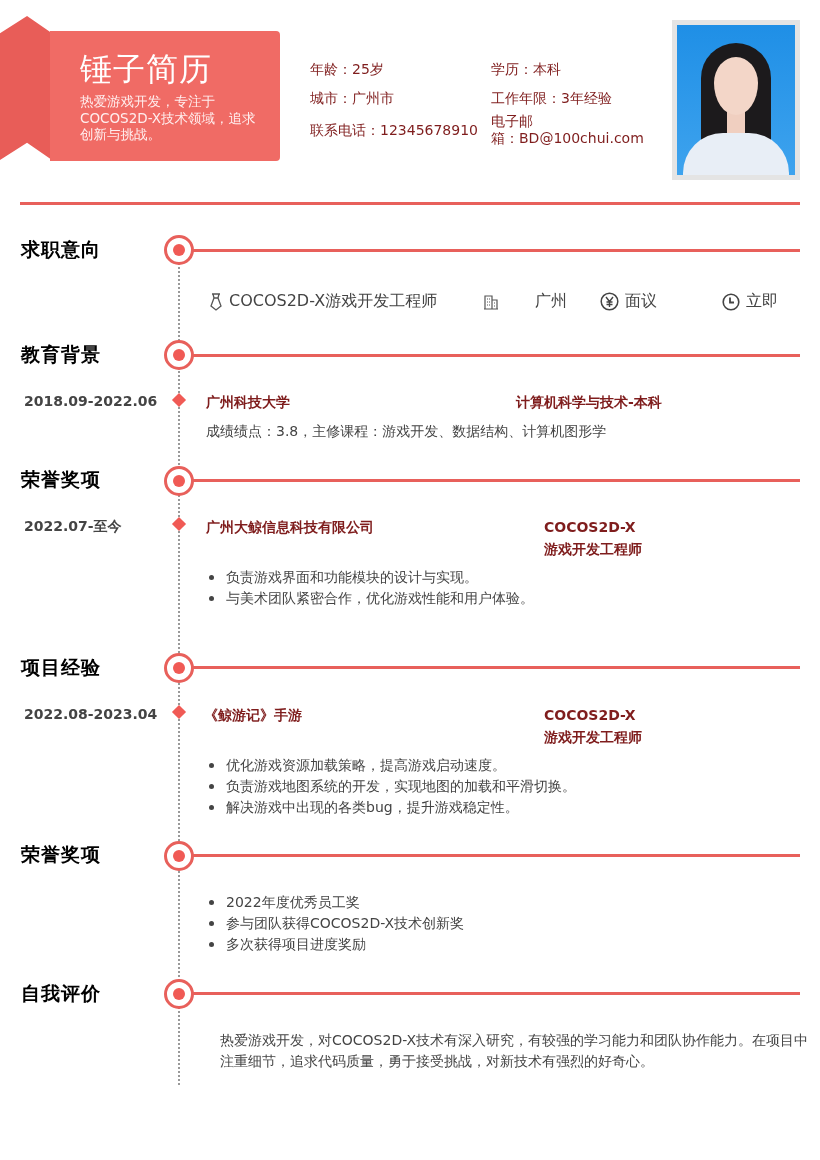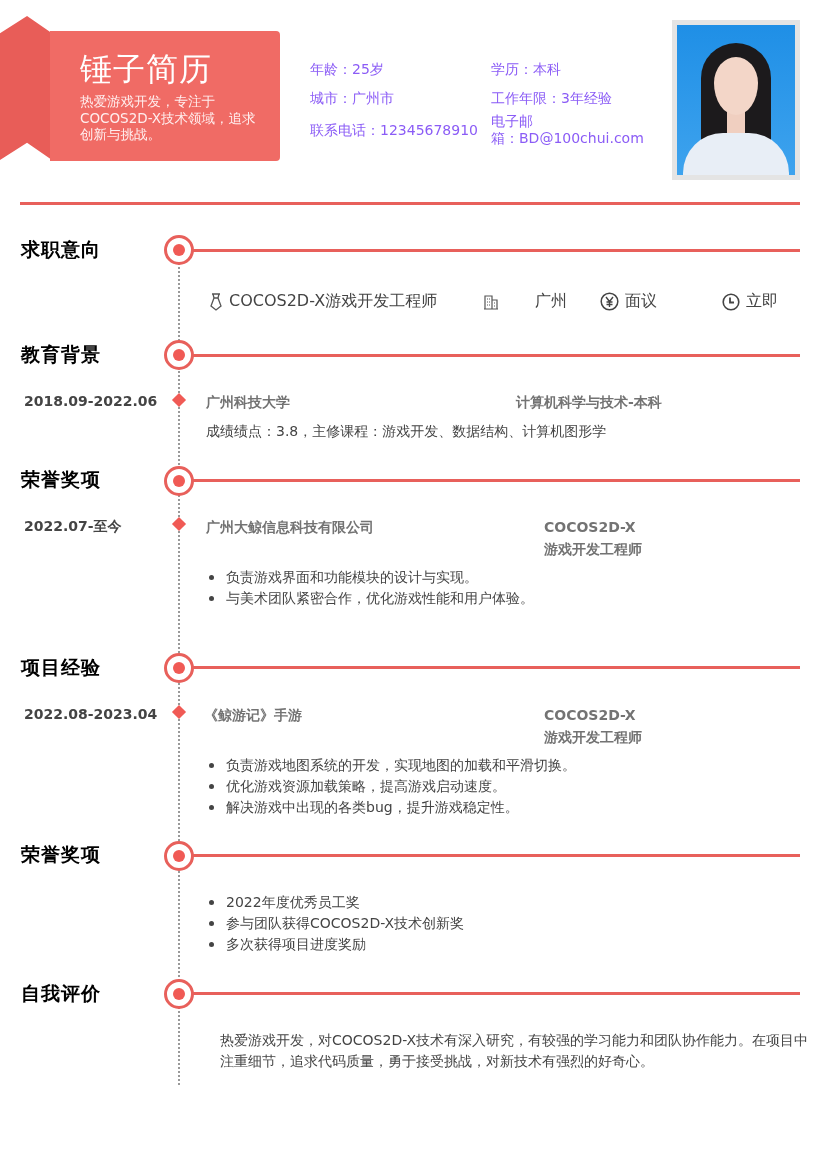--- a/index.html
+++ b/index.html
@@ -13,21 +13,21 @@
       background: #e85d58;
       clip-path: polygon(0 12%, 52% 0, 100% 12%, 100% 100%, 52% 88%, 0 100%);
     }
     .banner {
       position: absolute; left: 50px; top: 31px; width: 230px; height: 130px;
       background: #f06b65; border-radius: 0 4px 4px 0; padding: 18px 0 0 30px; color: #fff;
     }
     .banner-title { font-size: 32px; line-height: 40px; letter-spacing: 1px; font-weight: normal; }
     .banner-sub { font-size: 13.5px; line-height: 16.5px; margin-top: 4px; width: 180px; color: #ffeeee; }
 
-    .info { position: absolute; font-size: 14px; color: #8b5cf6; line-height: 18px; }
+    .info { position: absolute; font-size: 14px; color: #7f1d1d; line-height: 18px; }
     .photo-frame {
       position: absolute; left: 672px; top: 20px; width: 128px; height: 160px;
       background: #e4e4e4; padding: 5px;
     }
     .photo {
       width: 118px; height: 150px; background: linear-gradient(#1f8fe6, #3ea3ee);
       position: relative; overflow: hidden;
     }
     .photo .hair {
       position: absolute; left: 24px; top: 18px; width: 70px; height: 118px;
@@ -59,21 +59,21 @@
       content: ""; position: absolute; left: 6px; top: 6px; width: 12px; height: 12px;
       border-radius: 50%; background: #f05a55;
     }
     .section-line { position: absolute; left: 192px; width: 608px; height: 3px; background: #e8605b; }
 
     .diamond {
       position: absolute; left: 174px; width: 10px; height: 10px; background: #f05a55;
       transform: rotate(45deg);
     }
     .date { position: absolute; left: 24px; font-size: 14px; font-weight: bold; color: #444; }
-    .bold { position: absolute; font-size: 14px; font-weight: bold; color: #737373; line-height: 22px; }
+    .bold { position: absolute; font-size: 14px; font-weight: bold; color: #7f1d1d; line-height: 22px; }
     .text { position: absolute; font-size: 14px; color: #444; line-height: 21px; }
     ul.bullets { position: absolute; left: 206px; list-style: none; font-size: 14px; color: #444; line-height: 21px; }
     ul.bullets li { position: relative; padding-left: 20px; }
     ul.bullets li::before {
       content: ""; position: absolute; left: 3px; top: 8px; width: 5px; height: 5px; border-radius: 50%; background: #444;
     }
     .intent { position: absolute; top: 291px; font-size: 16px; color: #444; display: flex; align-items: center; gap: 6px; }
     .intent svg { display: block; }
   </style>
 </head>
@@ -178,22 +178,22 @@
 <div class="section-line" style="top:666px;"></div>
 
 <div class="date" style="top:706px;">2022.08-2023.04</div>
 <div class="diamond" style="top:707px;"></div>
 <div class="bold" style="left:204px; top:704px;">《鲸游记》手游</div>
 <div class="bold" style="left:544px; top:704px;">
   <div>COCOS2D-X</div>
   <div>游戏开发工程师</div>
 </div>
 <ul class="bullets" style="top:755px;">
+  <li>优化游戏资源加载策略，提高游戏启动速度。</li>
   <li>负责游戏地图系统的开发，实现地图的加载和平滑切换。</li>
-  <li>优化游戏资源加载策略，提高游戏启动速度。</li>
   <li>解决游戏中出现的各类bug，提升游戏稳定性。</li>
 </ul>
 
 <div class="section-title" style="top:842px;">荣誉奖项</div>
 <div class="node" style="top:841px;"></div>
 <div class="section-line" style="top:854px;"></div>
 
 <ul class="bullets" style="top:892px;">
   <li>2022年度优秀员工奖</li>
   <li>参与团队获得COCOS2D-X技术创新奖</li>

